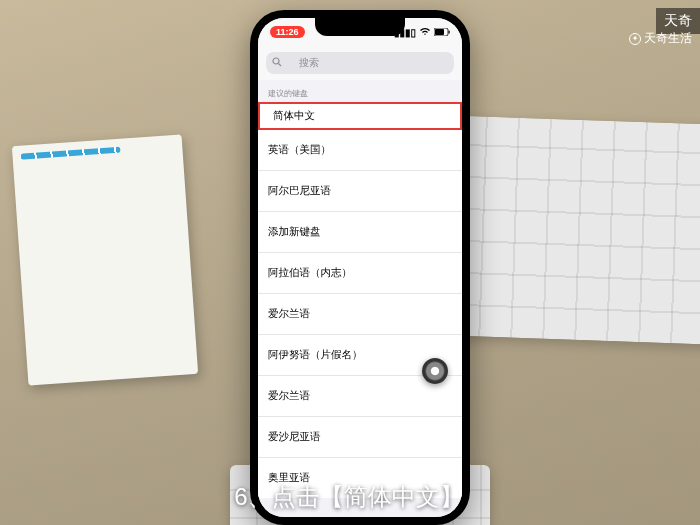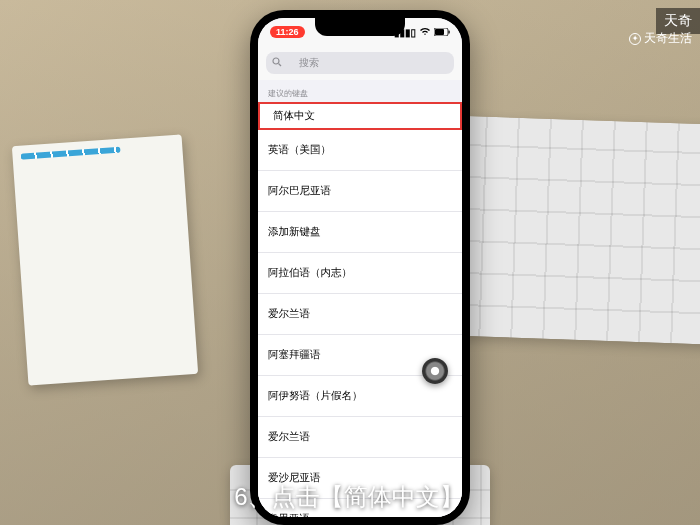--- a/index.html
+++ b/index.html
@@ -175,21 +175,20 @@
 
     <div class="list">
       <div class="section-header">建议的键盘</div>
       <div class="row highlighted">简体中文</div>
       <div class="row">英语（美国）</div>
 
       <div class="row">阿尔巴尼亚语</div>
       <div class="row">添加新键盘</div>
       <div class="row">阿拉伯语（内志）</div>
       <div class="row">爱尔兰语</div>
-      <div class="row">阿塞拜疆语</div>
       <div class="row">阿伊努语（片假名）</div>
       <div class="row">爱尔兰语</div>
       <div class="row">爱沙尼亚语</div>
       <div class="row">奥里亚语</div>
 
     </div>
 
     <div class="assistive"></div>
   </div>
 </div>

